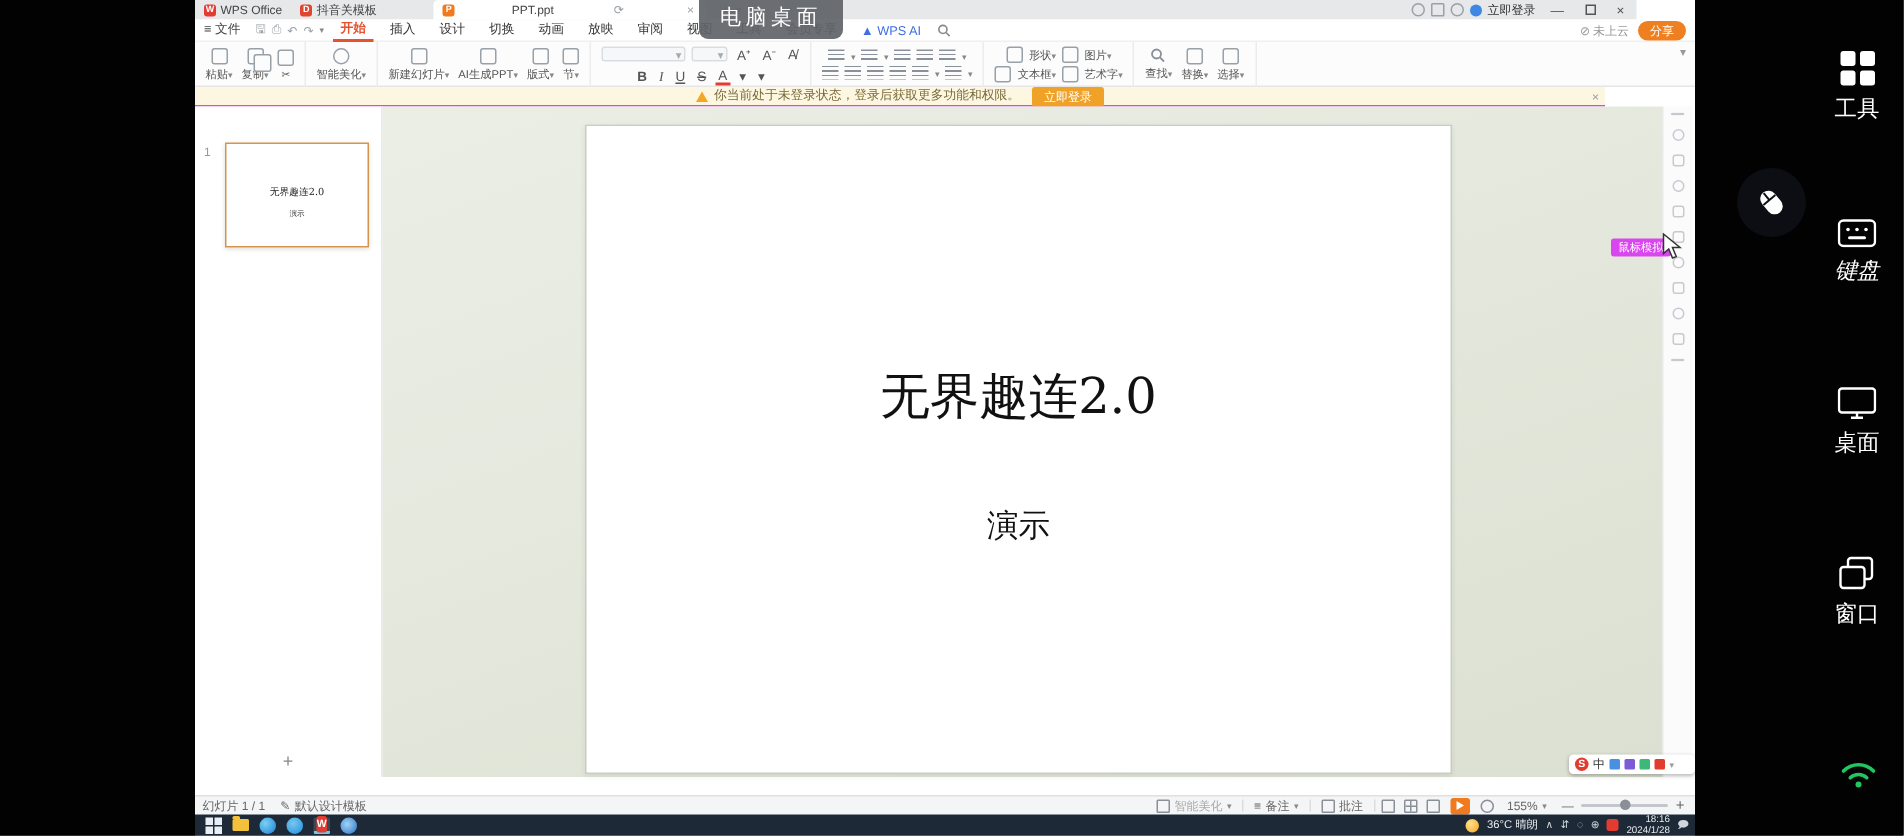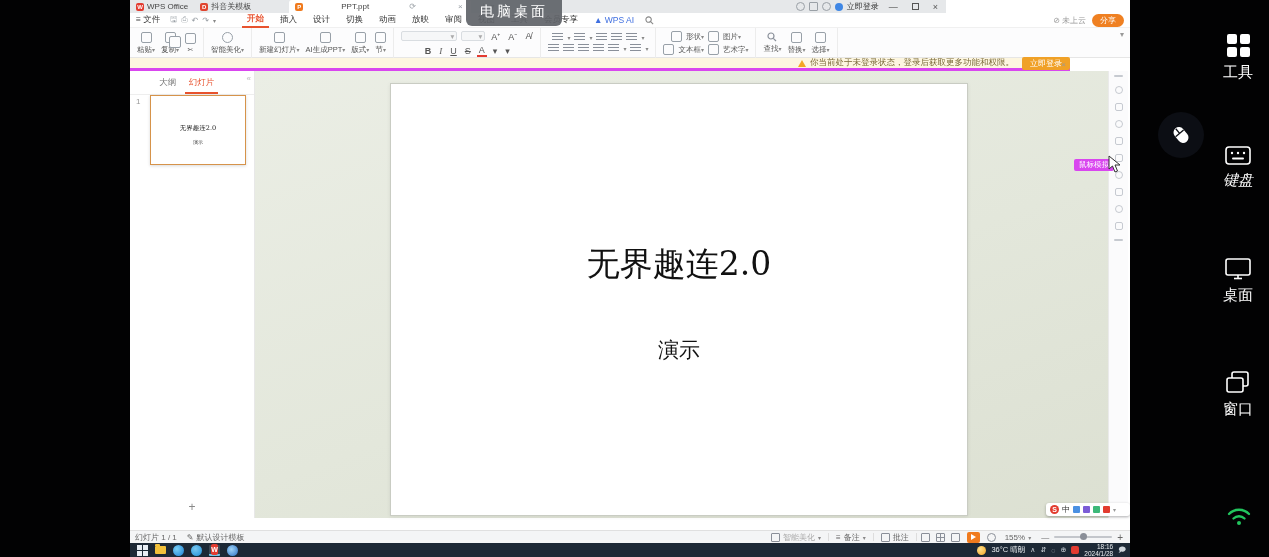--- a/index.html
+++ b/index.html
@@ -17,25 +17,25 @@
 
   
   .side-ctl { position:absolute; color:#fff; text-align:center; width:60px; }
   .side-ctl .lbl { font-size:15px; margin-top:6px; color:#fff; }
   .grid-icn { display:grid; grid-template-columns:10px 10px; gap:3px; margin:0 auto; width:23px; }
   .grid-icn span { width:10px; height:10px; background:#fff; border-radius:2px; display:block; }
   #mouse-btn { position:absolute; left:1158px; top:112px; width:46px; height:46px; border-radius:50%;
     background:#0c0e14; display:flex; align-items:center; justify-content:center; }
 
   
-  #tabbar  { position:absolute; left:0; top:0; width:816px; height:13px; background:#e6e8ea; font-size:8px; color:#444; }
+  #tabbar  { position:absolute; left:0; top:0; width:961px; height:13px; background:#e6e8ea; font-size:8px; color:#444; }
   #menubar { position:absolute; left:0; top:13px; width:1000px; height:15px; background:#fff; border-bottom:1px solid #f0f0f0; font-size:8.5px; color:#333; }
   #ribbon  { position:absolute; left:0; top:28px; width:1000px; height:30px; background:#fcfcfd; border-bottom:1px solid #e6e6e6; font-size:7.5px; color:#555; }
-  #notice  { position:absolute; left:0; top:58px; width:940px; height:13px; background:#fdf6e0; border-bottom:3px solid #d946ef;
-             display:flex; align-items:center; justify-content:flex-end; font-size:8.5px; color:#7a6a3a; }
+  #notice  { position:absolute; left:0; top:58px; width:940px; height:13px; background:#fdf6e0; border-bottom:1px solid #d946ef;
+             display:flex; align-items:center; justify-content:center; font-size:8.5px; color:#7a6a3a; }
   #main    { position:absolute; left:0; top:71px; width:1000px; height:447px; }
   #notesrow{ position:absolute; left:0; top:518px; width:1000px; height:12px; background:#eef0ee; border-top:1px solid #e2e4e2; }
   #status  { position:absolute; left:0; top:530px; width:1000px; height:13px; background:#f4f5f6; border-top:1px solid #e0e0e0;
              display:flex; align-items:center; font-size:8px; color:#666; }
   #taskbar { position:absolute; left:0; top:543px; width:1000px; height:14px; background:#1d2936; display:flex; align-items:center; }
 
   
   .wtab { display:inline-flex; align-items:center; gap:3px; height:13px; padding:0 6px; }
   .wtab.active { background:#fff; border-radius:3px 3px 0 0;gap:38px; }
   .mini-logo { width:8px; height:8px; border-radius:2px; display:inline-block; color:#fff; font-size:6px;
@@ -176,21 +176,21 @@
       </div>
     </div>
 
     <div id="menubar" style="display:flex;align-items:center;padding:0 6px;">
       <span style="color:#444;">≡ <span>文件</span></span>
       <span class="tb-glyph" style="margin-left:8px;">🖫</span>
       <span class="tb-glyph">⎙</span>
       <span class="tb-glyph">↶</span>
       <span class="tb-glyph">↷</span>
       <span class="tb-glyph caret">▾</span>
-      <div style="display:flex;align-items:center;margin-left:24px;gap:6px;">
+      <div style="display:flex;align-items:center;margin-left:4px;gap:6px;">
         <span class="mtab active">开始</span>
         <span class="mtab">插入</span>
         <span class="mtab">设计</span>
         <span class="mtab">切换</span>
         <span class="mtab">动画</span>
         <span class="mtab">放映</span>
         <span class="mtab">审阅</span>
         <span class="mtab">视图</span>
         <span class="mtab">工具</span>
         <span class="mtab">会员专享</span>
@@ -329,25 +329,20 @@
     <div id="notice">
       <span class="warn-tri"></span>
       <span>你当前处于未登录状态，登录后获取更多功能和权限。</span>
       <span class="notice-btn">立即登录</span>
       <span class="notice-x">×</span>
     </div>
 
     <div id="main">
 
       <div id="slidepanel">
-        <div style="text-align:center;border-bottom:1px solid #eee;">
-          <span class="ptab">大纲</span>
-          <span class="ptab active">幻灯片</span>
-          <span style="float:right;color:#bbb;font-size:8px;padding:3px;">«</span>
-        </div>
         <span class="abs" style="left:6px;top:26px;font-size:8px;color:#999;">1</span>
         <div id="thumb">
           <div class="t1">无界趣连2.0</div>
           <div class="t2">演示</div>
         </div>
         <div class="abs" style="left:0;right:0;bottom:4px;text-align:center;color:#888;font-size:12px;">+</div>
       </div>
 
       <div id="canvas">
         <div id="slide">

